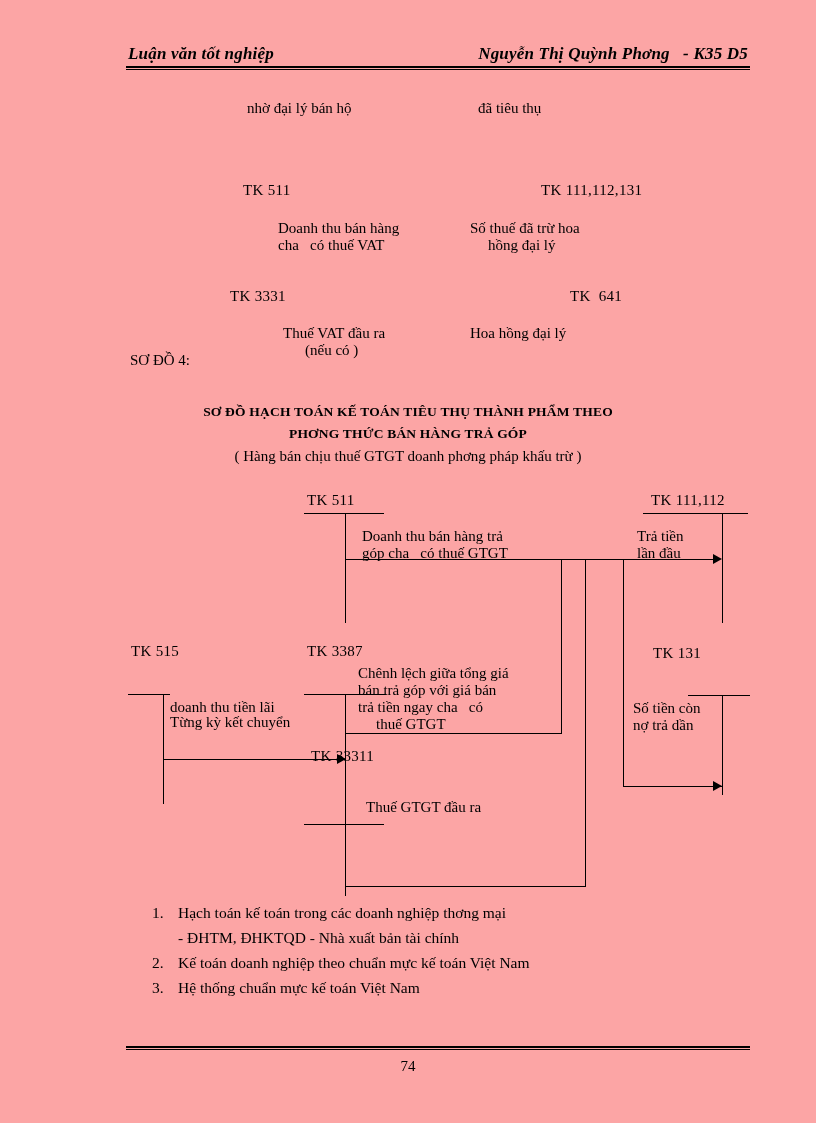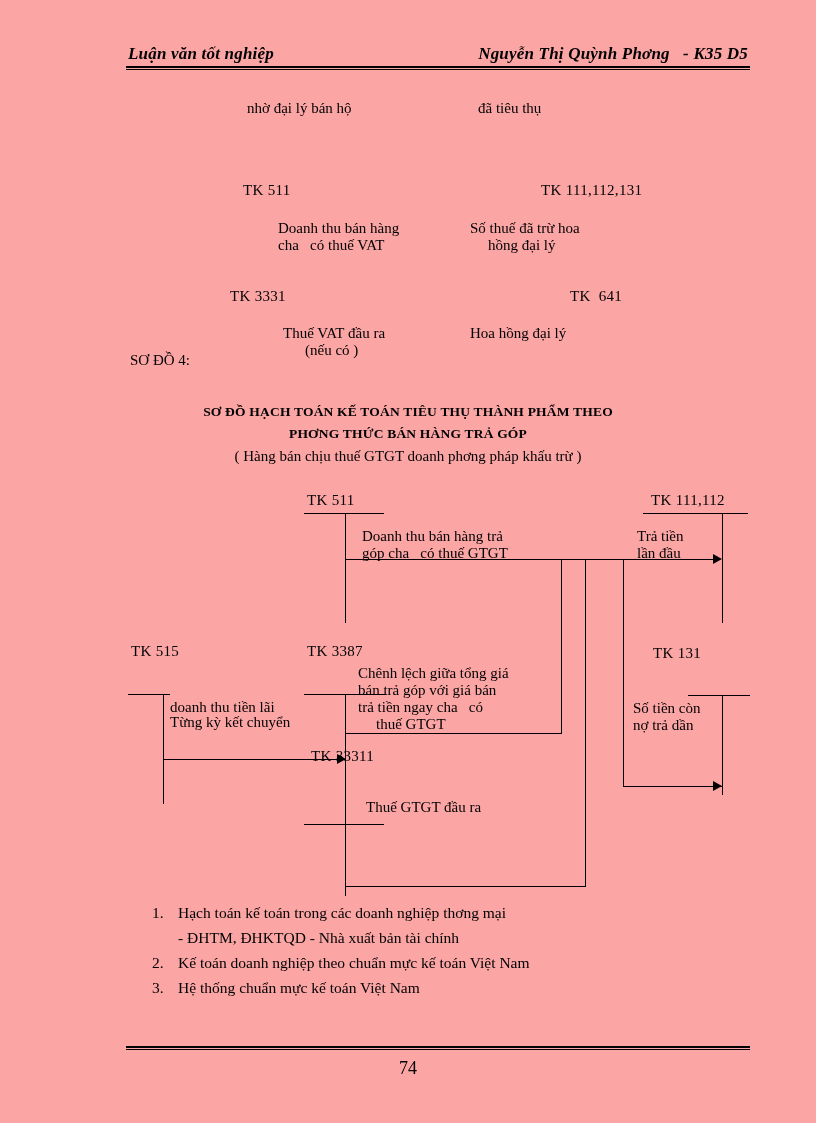--- a/index.html
+++ b/index.html
@@ -59,21 +59,21 @@
     border-top: 2px solid #000;
     border-bottom: 1px solid #000;
     padding-top: 1px;
   }
   .page-num {
     position: absolute;
     left: 0;
     top: 1058px;
     width: 816px;
     text-align: center;
-    font-size: 18px;
+    font-size: 15px;
   }
 
   
   .t {
     position: absolute;
     white-space: pre;
     font-size: 15px;
     line-height: 17px;
   }
   .t.acct { font-size: 15px; letter-spacing: .3px; }

